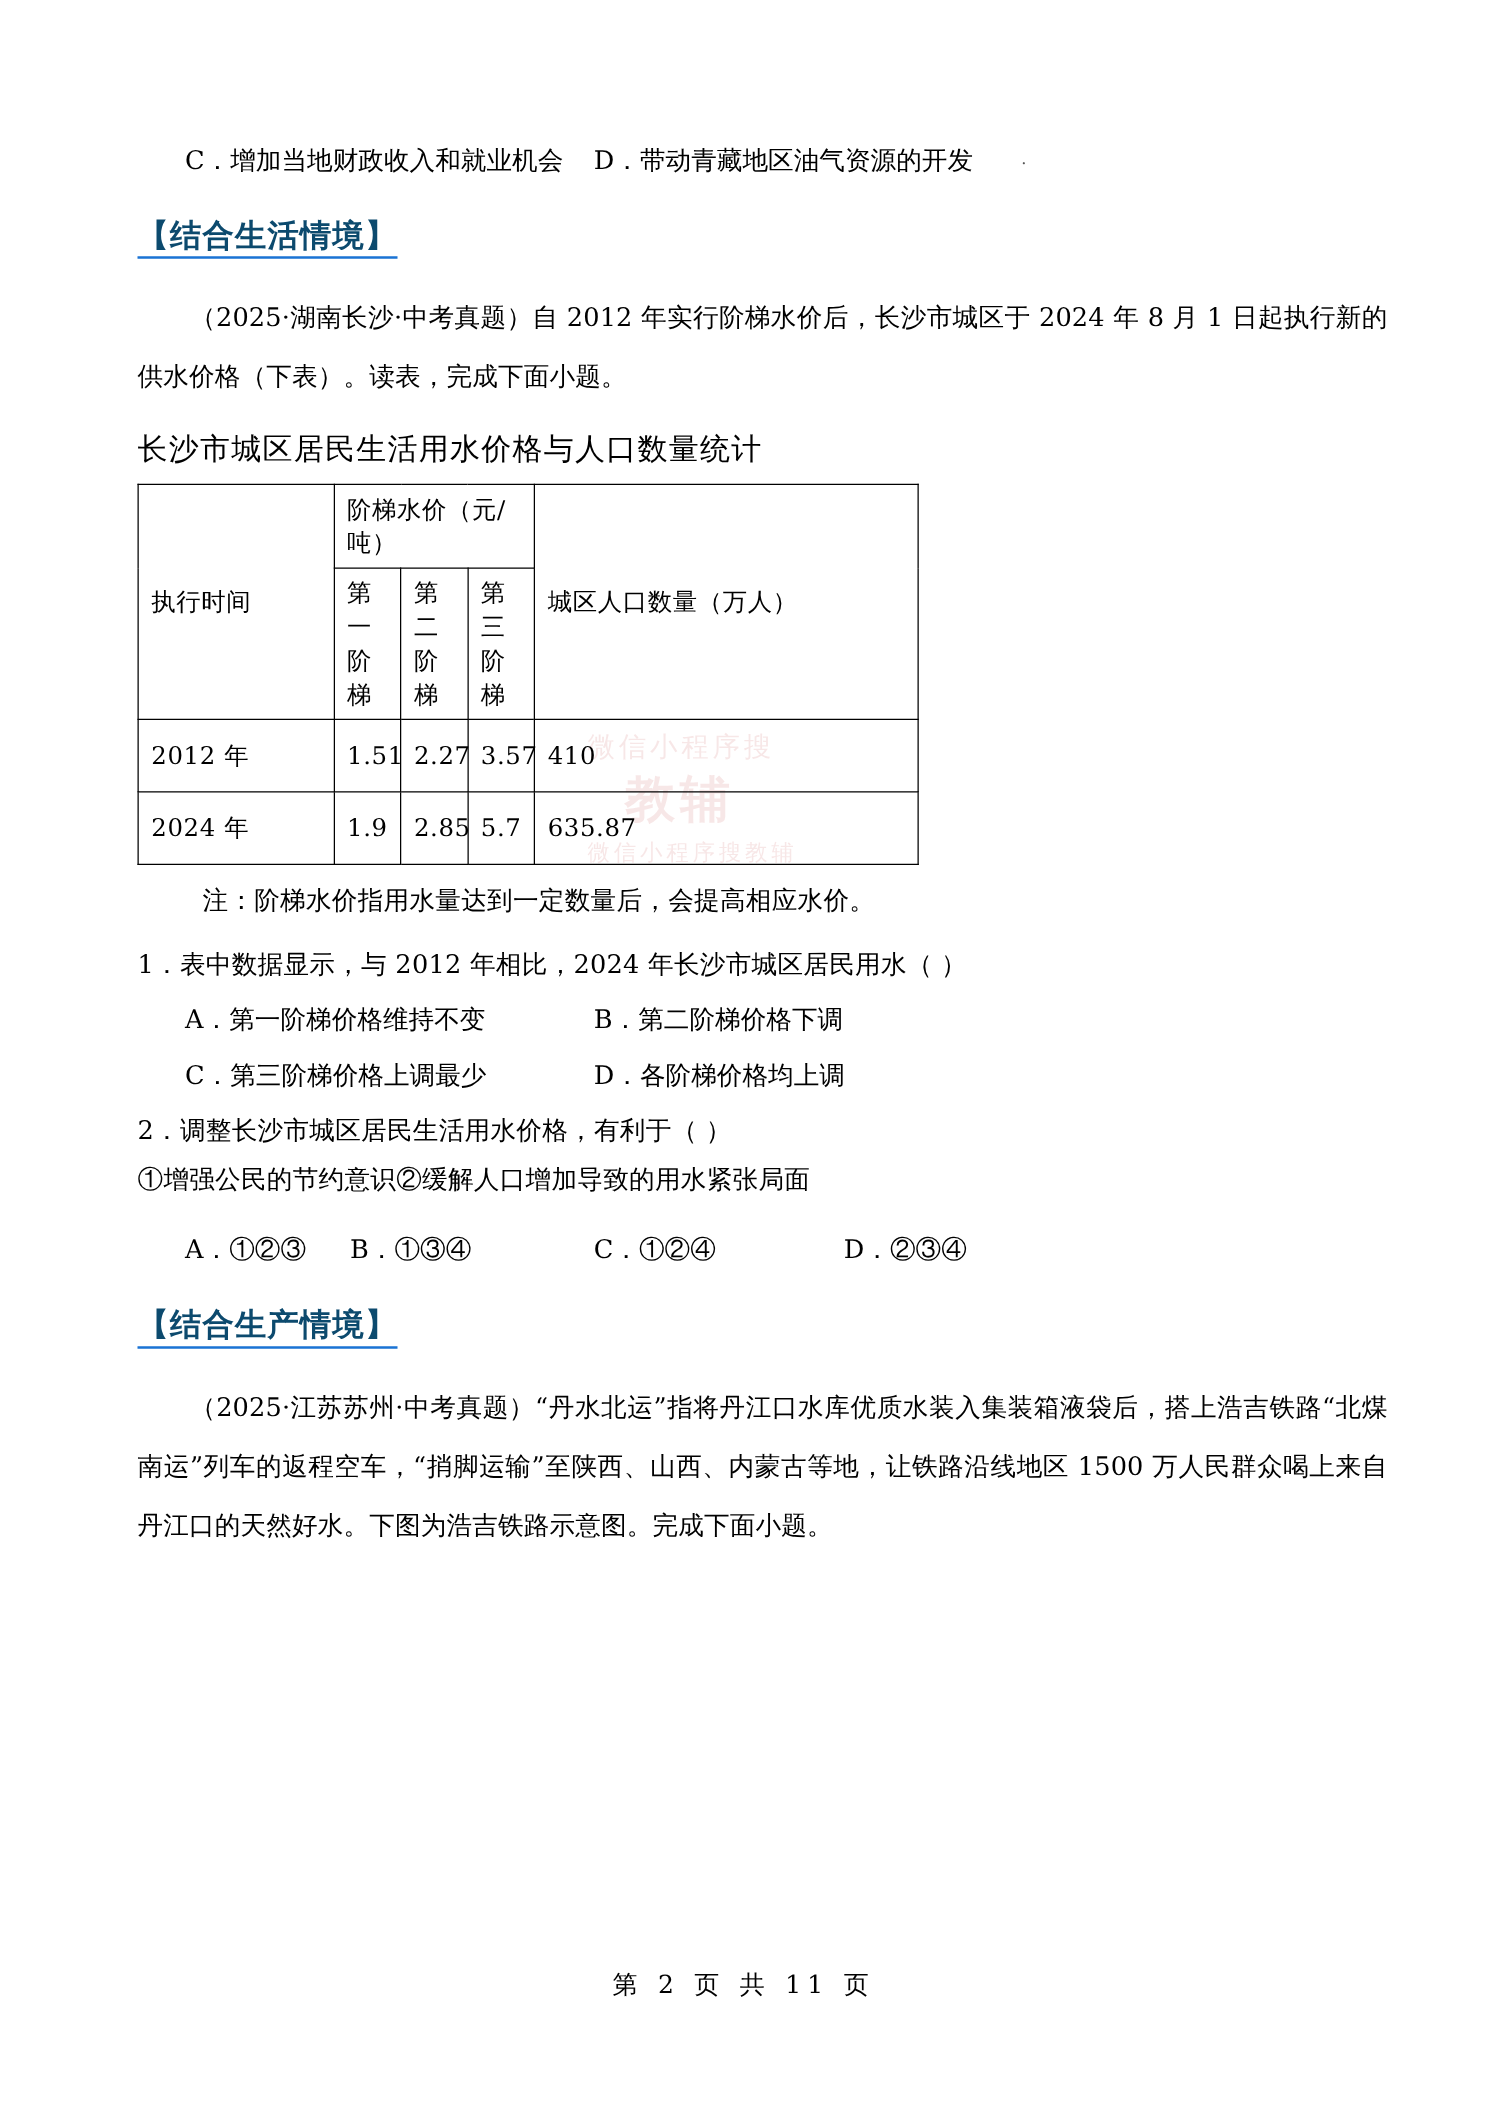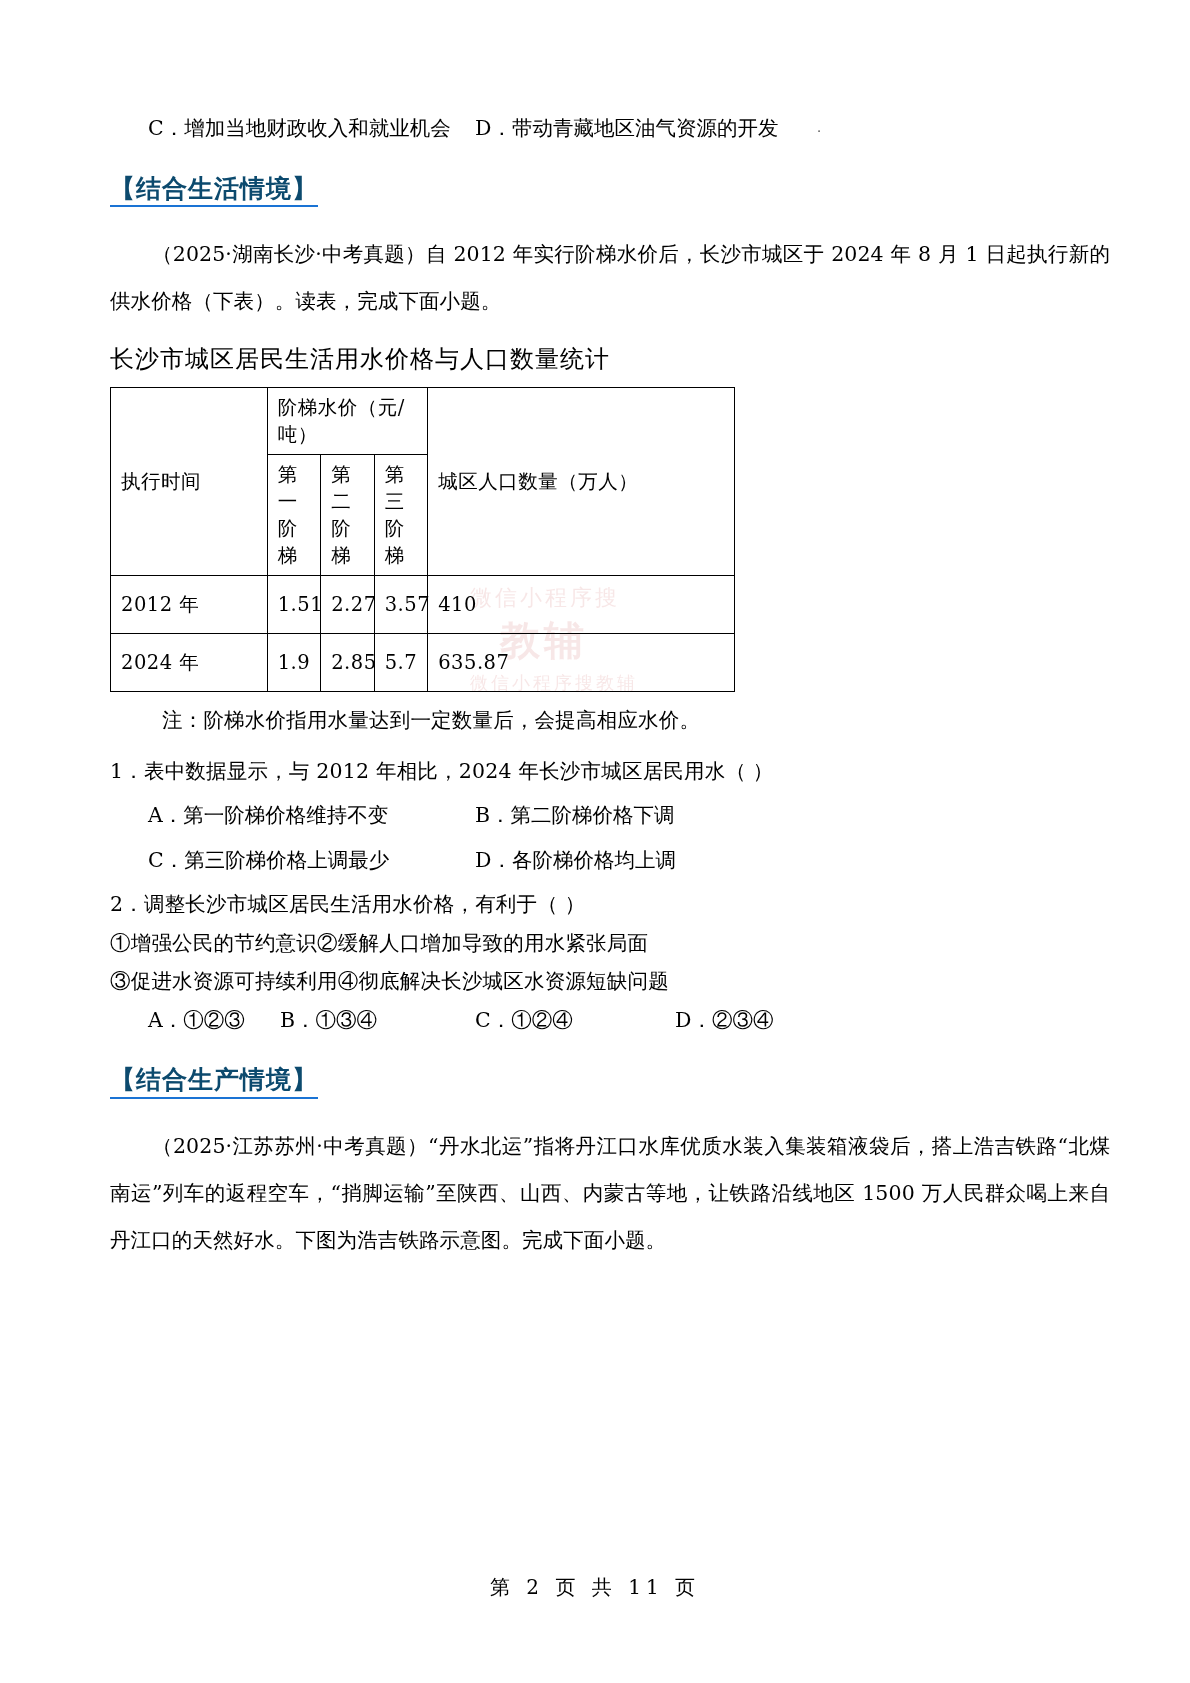--- a/index.html
+++ b/index.html
@@ -222,21 +222,20 @@
     <div class="sp24"></div>
 
     <div class="line">2．调整长沙市城区居民生活用水价格，有利于（    ）</div>
 
     <div class="sp18"></div>
 
     <div class="line">①增强公民的节约意识②缓解人口增加导致的用水紧张局面</div>
 
     <div class="sp18"></div>
 
-    <div class="line">③促进水资源可持续利用④彻底解决长沙城区水资源短缺问题</div>
 
     <div class="sp18"></div>
 
     <div class="opt-row">
       <div style="width:170px; padding-left:38px; box-sizing:border-box;">A．①②③</div>
       <div style="width:195px;">B．①③④</div>
       <div style="width:200px;">C．①②④</div>
       <div>D．②③④</div>
     </div>
 

